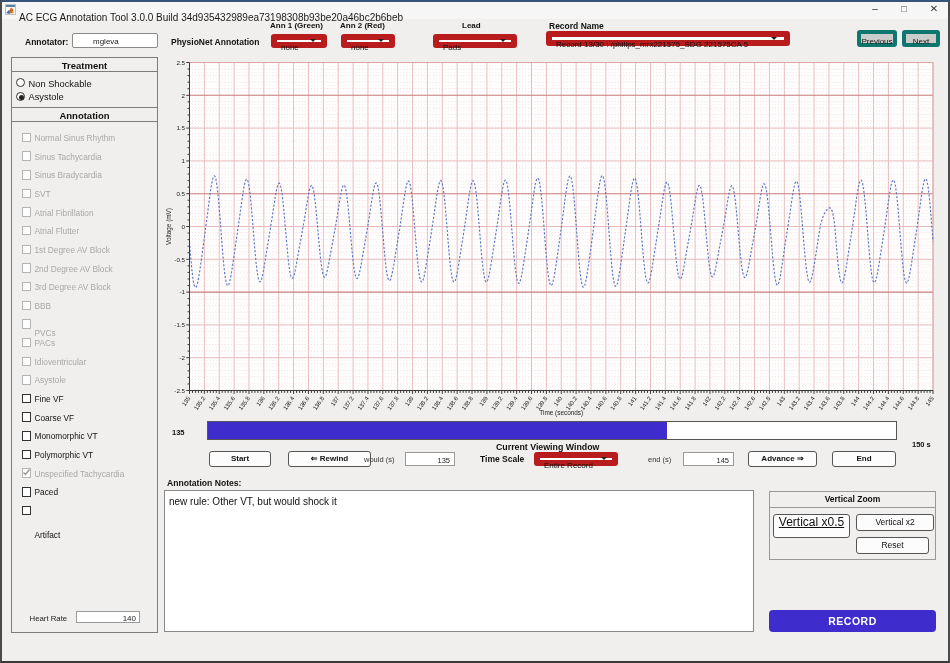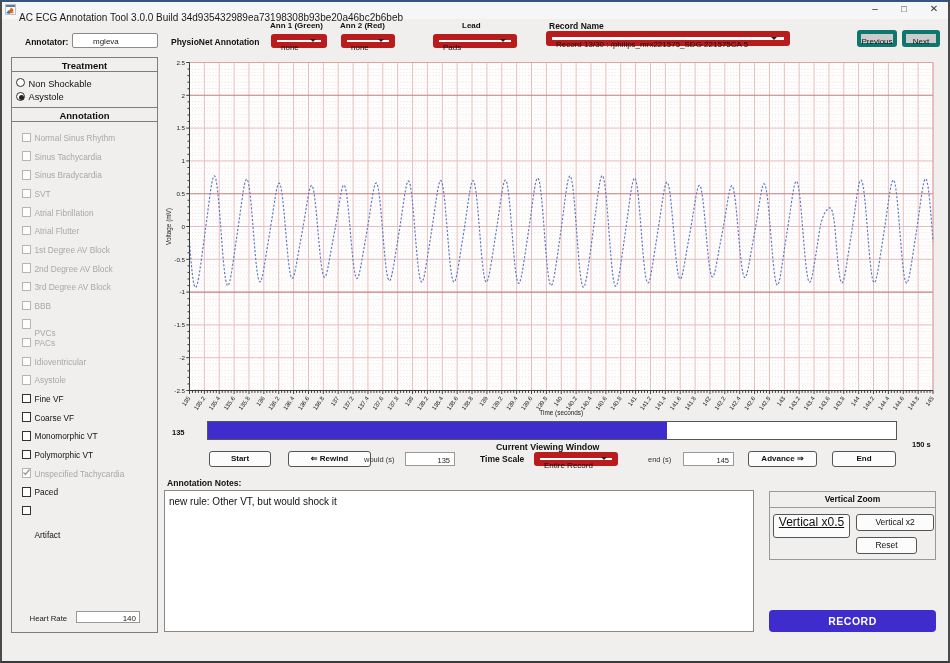--- a/index.html
+++ b/index.html
@@ -238,17 +238,17 @@
 
 <div class="lbl b" style="left:167px;top:477.5px;font-size:8.6px;">Annotation Notes:</div>
 <div class="abs" style="left:164px;top:490px;width:590px;height:142px;background:#fff;border:1px solid #888;"></div>
 <div class="lbl" style="left:169px;top:496px;font-size:10px;">new rule: Other VT, but would shock it</div>
 
 <div class="panel" style="left:769px;top:491px;width:167px;height:69px;border-color:#999;"></div>
 <div class="lbl b" style="left:769px;top:494px;width:167px;text-align:center;font-size:8.5px;">Vertical Zoom</div>
 <div class="sep" style="left:769px;top:507px;width:167px;background:#999;"></div>
 <div class="btn" style="left:773px;top:514px;width:77px;height:24px;line-height:15px;font-weight:normal;font-size:12px;text-decoration:underline;">Vertical x0.5</div>
 <div class="btn" style="left:856px;top:514px;width:78px;height:17px;line-height:15px;font-weight:normal;font-size:8.5px;">Vertical x2</div>
-<div class="btn" style="left:856px;top:537px;width:61px;height:17px;line-height:15px;font-weight:normal;font-size:8.5px;">Reset</div>
+<div class="btn" style="left:856px;top:537px;width:73px;height:17px;line-height:15px;font-weight:normal;font-size:8.5px;">Reset</div>
 
 <div class="abs" style="left:769px;top:610px;width:167px;height:22px;background:#3e2ccd;border-radius:4px;color:#fff;font-weight:bold;font-size:10.5px;text-align:center;line-height:22px;letter-spacing:0.5px;">RECORD</div>
 
 <div class="win-frame"></div>
 
 </body></html>

